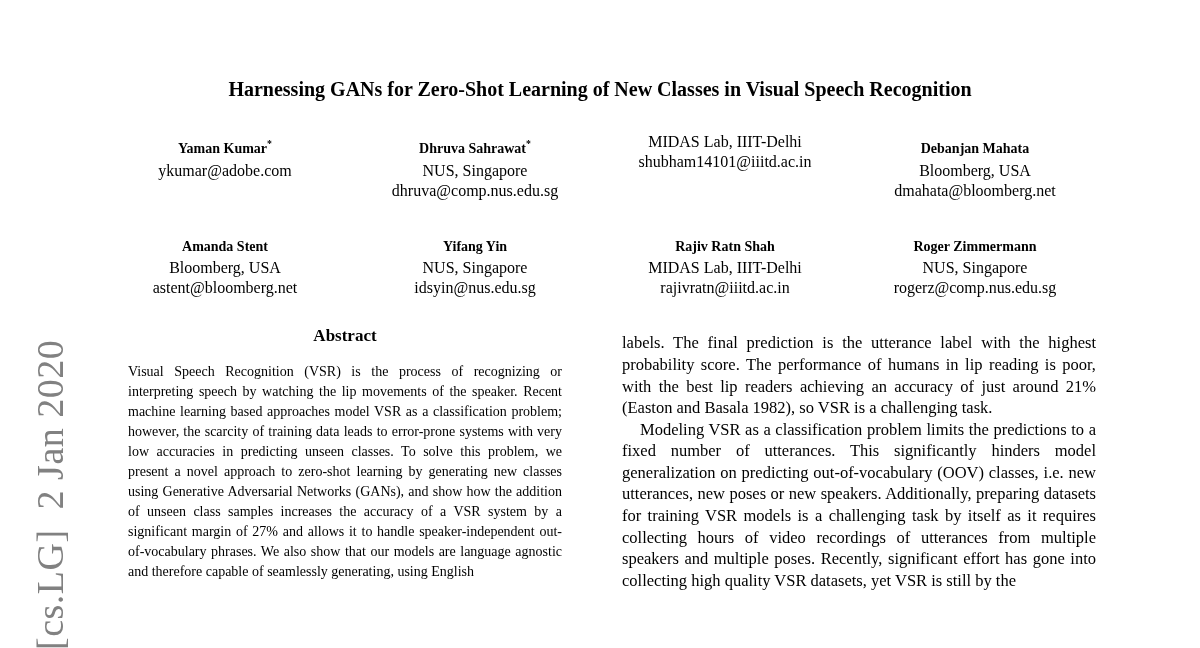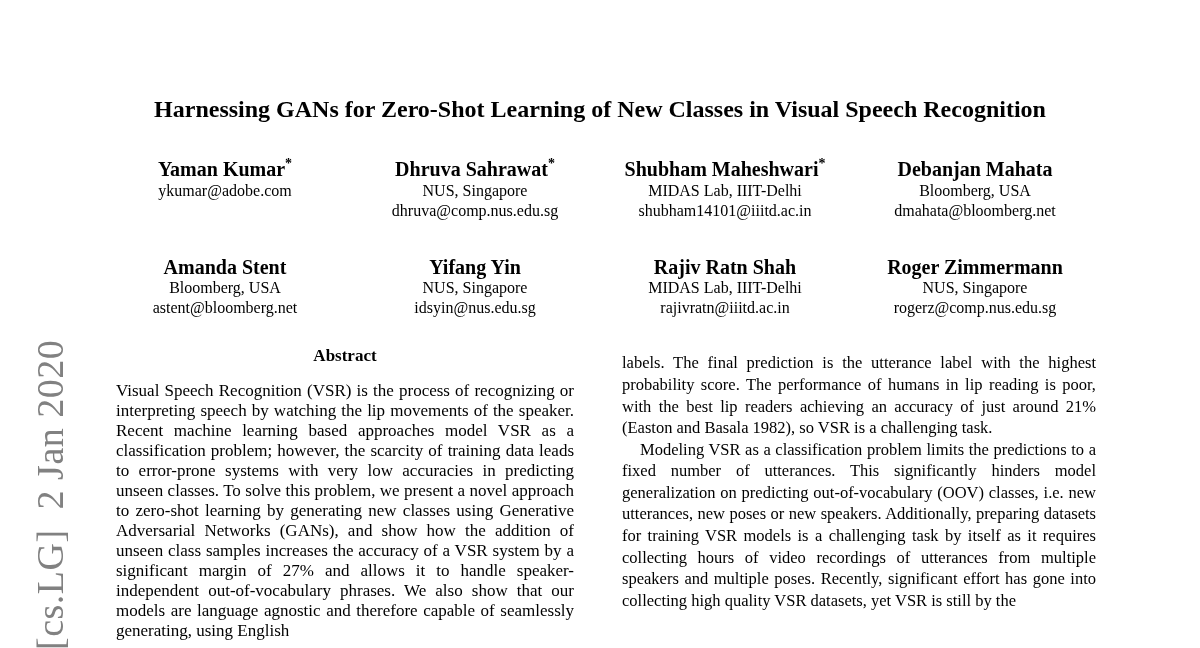--- a/index.html
+++ b/index.html
@@ -26,44 +26,44 @@
     top: 650px;
     left: 28px;
     transform-origin: 0 0;
     transform: rotate(-90deg);
     font-size: 38px;
     letter-spacing: 0.5px;
     color: #818181;
     white-space: pre;
   }
   .title {
-    margin: 94px auto 0 auto;
+    margin: 74px auto 0 auto;
     width: 940px;
     text-align: center;
-    font-size: 24px;
+    font-size: 20px;
     line-height: 31px;
     font-weight: bold;
   }
   .authors {
     width: 1000px;
     margin: 27px auto 0 auto;
   }
   .author-row {
     display: flex;
   }
   .author-row + .author-row {
     margin-top: 29px;
     justify-content: space-between;
   }
   .author {
     flex: 1 1 0;
     text-align: center;
   }
   .author .name {
-    font-size: 20px;
+    font-size: 14px;
     font-weight: bold;
     line-height: 24px;
   }
   .author .mark {
     vertical-align: super;
     font-size: 70%;
   }
   .author .affil,
   .author .email {
     font-size: 16px;
@@ -84,22 +84,22 @@
     margin-left: 44px;
     padding-top: 6px;
   }
   .abstract-heading {
     margin: 0 0 15px 0;
     text-align: center;
     font-size: 17px;
     font-weight: bold;
   }
   .abstract-text {
-    margin: 4px;
-    font-size: 17px;
+    margin: 16px;
+    font-size: 14px;
     line-height: 20px;
     text-align: justify;
   }
   .body-para {
     margin: 0;
     font-size: 16.5px;
     line-height: 21.6px;
     text-align: justify;
   }
   .body-para.indent {
@@ -123,21 +123,20 @@
       <div class="author">
         <div class="name"><span>Yaman Kumar</span><span class="mark">*</span></div>
         <div class="email">ykumar@adobe.com</div>
       </div>
       <div class="author">
         <div class="name"><span>Dhruva Sahrawat</span><span class="mark">*</span></div>
         <div class="affil">NUS, Singapore</div>
         <div class="email">dhruva@comp.nus.edu.sg</div>
       </div>
       <div class="author">
-        <div class="name"><span>Shubham Maheshwari</span><span class="mark">*</span></div>
         <div class="affil">MIDAS Lab, IIIT-Delhi</div>
         <div class="email">shubham14101@iiitd.ac.in</div>
       </div>
       <div class="author">
         <div class="name"><span>Debanjan Mahata</span><span class="mark"></span></div>
         <div class="affil">Bloomberg, USA</div>
         <div class="email">dmahata@bloomberg.net</div>
       </div>
     </div>
 

